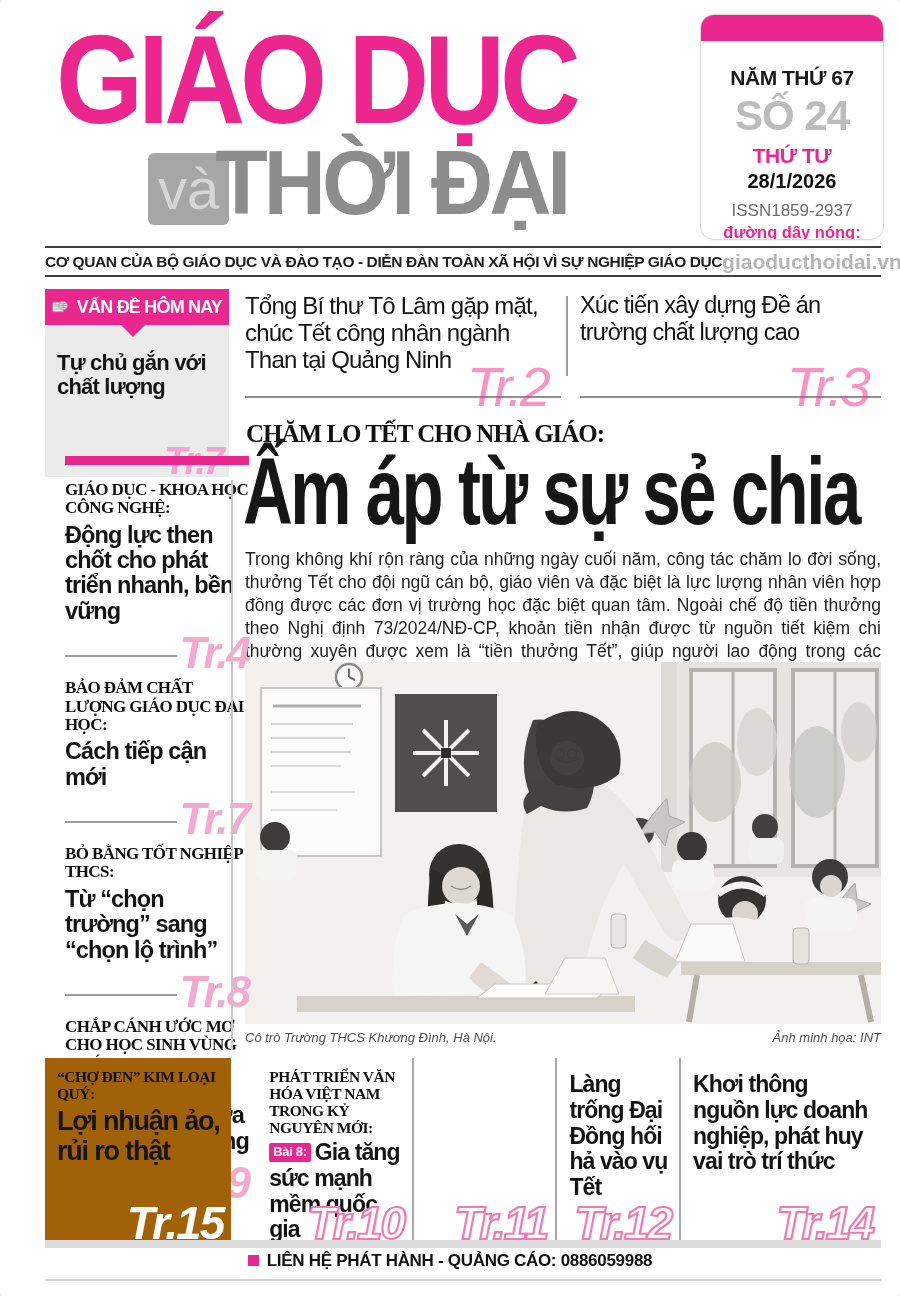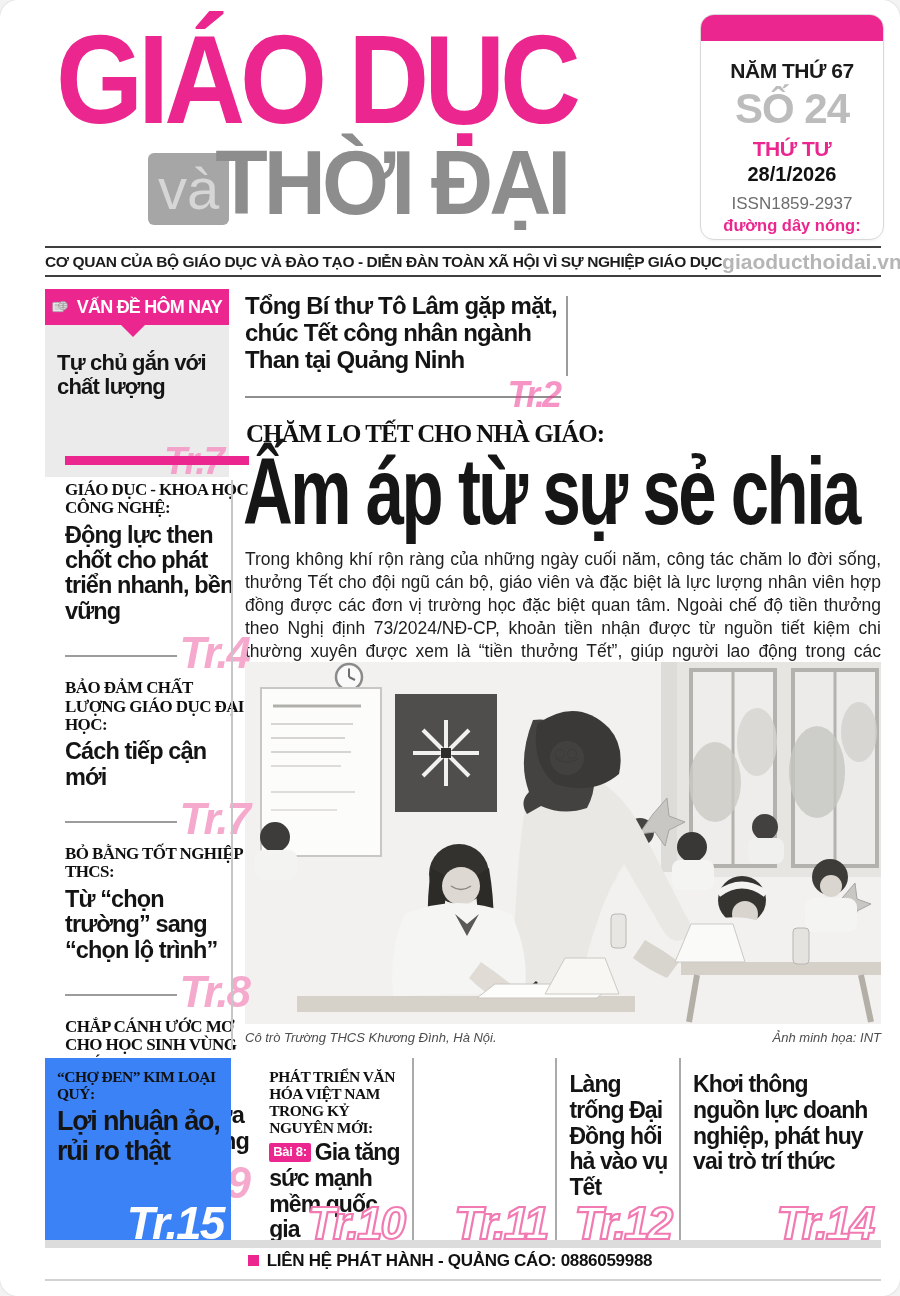--- a/index.html
+++ b/index.html
@@ -1,32 +1,32 @@
 <!DOCTYPE html>
 <html><head>
 <meta charset="utf-8">
 <style>
   html,body{margin:0;padding:0;background:#f3f3f3;font-family:"Liberation Sans",sans-serif;}
   .page{position:relative;width:900px;height:1296px;margin:0 auto;background:#ffffff;
-        border-radius:18px;overflow:hidden;box-shadow:0 0 0 1px #e4e4e4;}
+        border-radius:4px;overflow:hidden;box-shadow:0 0 0 1px #e4e4e4;}
 
   
   .mast-top{position:absolute;left:56px;top:18px;font-weight:bold;font-size:112px;line-height:1;
             letter-spacing:-5px;color:#EC268F;transform:scaleY(1.12);transform-origin:left top;white-space:nowrap;}
   .mast-row2{position:absolute;left:148px;top:146px;display:flex;align-items:flex-end;}
   .mast-va{background:#a6a6a6;color:#d6d6d6;font-weight:normal;font-size:58px;line-height:72px;
            padding:0 10px;border-radius:6px;margin-right:-14px;position:relative;z-index:1;}
   .mast-td{font-weight:bold;font-size:86px;line-height:0.92;letter-spacing:-4px;color:#8d8d8d;
            position:relative;z-index:2;white-space:nowrap;transform:scaleY(1.05);transform-origin:left bottom;}
 
   
   .infobox{position:absolute;left:700px;top:14px;width:182px;height:224px;border:1px solid #d9d9d9;
            border-radius:14px;overflow:hidden;text-align:center;background:#fff;box-shadow:0 1px 3px rgba(0,0,0,.05);}
   .infobar{height:26px;background:#EC268F;}
-  .info-year{font-size:21px;font-weight:bold;color:#1a1a1a;margin-top:18px;letter-spacing:-0.5px;}
+  .info-year{font-size:21px;font-weight:bold;color:#1a1a1a;margin-top:25px;letter-spacing:-0.5px;}
   .info-issue{font-size:42px;font-weight:bold;color:#bcbcbc;margin-top:2px;letter-spacing:-1px;}
   .info-weekday{font-size:21px;font-weight:bold;color:#EC268F;margin-top:4px;letter-spacing:-0.5px;}
   .info-date{font-size:20px;font-weight:bold;color:#111;margin-top:2px;}
   .info-issn{font-size:17px;color:#6d6d6d;margin-top:8px;}
   .info-hotlabel{font-size:16.5px;font-weight:bold;color:#EC268F;margin-top:2px;}
   .info-hotnum{font-size:22px;font-weight:bold;color:#111;margin-top:1px;letter-spacing:0.5px;}
 
   
   .tagline{position:absolute;left:45px;top:246px;width:836px;height:27px;border-top:2px solid #3f3f3f;
            border-bottom:2px solid #3f3f3f;display:flex;align-items:center;justify-content:space-between;}
@@ -41,23 +41,23 @@
            border-right:12px solid transparent;border-top:12px solid #EC268F;z-index:2;}
   .graybox{background:#ecebec;height:118px;padding:26px 8px 8px 12px;position:relative;}
   .graybox .ghead{font-size:22px;font-weight:bold;line-height:1.1;letter-spacing:-0.8px;color:#151515;}
   .graybox .gpage{position:absolute;right:6px;bottom:0;font-size:38px;font-style:italic;font-weight:bold;
                   color:#f3a3c9;letter-spacing:-2px;line-height:0.85;}
 
   
   .topstory{position:absolute;top:292px;height:104px;border-bottom:2px solid #8f8f8f;}
   .ts1{left:245px;width:316px;}
   .ts2{left:580px;width:301px;}
-  .topstory .tshead{font-size:24px;font-weight:bold;line-height:1.13;letter-spacing:-0.8px;color:#141414;}
+  .topstory .tshead{font-size:24px;font-weight:normal;line-height:1.13;letter-spacing:-0.8px;color:#141414;}
   .ts2 .tshead{font-size:23.5px;}
-  .topstory .tspage{position:absolute;right:2px;bottom:-14px;font-size:36px;font-style:italic;font-weight:bold;
+  .topstory .tspage{position:absolute;right:13px;bottom:-14px;font-size:56px;font-style:italic;font-weight:normal;
                     color:rgba(238,62,150,0.55);letter-spacing:-3px;line-height:0.8;}
   .vdivider{position:absolute;left:566px;top:296px;width:2px;height:80px;background:#9c9c9c;}
 
   
   .kicker{position:absolute;left:246px;top:420px;font-family:"Liberation Serif",serif;font-weight:bold;
           font-size:25px;letter-spacing:-1px;color:#111;}
   .bigheadline{position:absolute;left:243px;top:444px;font-size:84px;font-weight:bold;color:#161616;
                letter-spacing:-3px;white-space:nowrap;line-height:1;transform:scale(0.82,1.12);transform-origin:left top;}
   .lede{position:absolute;left:245px;top:548px;width:636px;font-size:17.5px;line-height:1.32;color:#1e1e1e;
         text-align:justify;margin:0;}
@@ -79,21 +79,21 @@
   .s-line{flex:1;border-top:2px solid #9c9c9c;margin-bottom:13px;}
   .s-page{font-size:44px;font-style:italic;font-weight:bold;color:#f5a9cd;letter-spacing:-2px;line-height:0.78;margin-left:3px;}
 
   .badge{display:inline-block;background:#EC268F;color:#fff;font-size:13px;font-weight:bold;
          padding:2px 4px;border-radius:2px;vertical-align:4px;letter-spacing:-0.3px;margin-right:4px;}
   .badge:empty{display:none;}
 
   
   .bottom{position:absolute;left:45px;top:1058px;width:836px;height:182px;display:flex;}
   .b-col{position:relative;box-sizing:border-box;padding:10px 10px 0 12px;}
-  .b-c1{width:190px;background:#3b82f6;margin-right:26px;}
+  .b-c1{width:190px;background:#a16207;margin-right:26px;}
   .b-c2{width:158px;}
   .b-c3{width:146px;border-left:2px solid #aaa;}
   .b-c4{width:126px;border-left:2px solid #aaa;}
   .b-c5{width:206px;border-left:2px solid #aaa;}
   .b-kicker{font-family:"Liberation Serif",serif;font-weight:bold;font-size:15.5px;line-height:1.1;
             letter-spacing:-0.5px;color:#101010;}
   .b-head{font-size:23px;font-weight:bold;line-height:1.12;letter-spacing:-0.9px;color:#141414;margin-top:4px;}
   .b-c1 .b-head{font-size:27px;letter-spacing:-1.2px;}
   .b-page{position:absolute;bottom:-2px;right:8px;font-size:46px;font-style:italic;font-weight:bold;
           letter-spacing:-2px;line-height:0.8;color:#fff;-webkit-text-stroke:2.2px #f27ab2;}
@@ -150,20 +150,24 @@
       <div class="ghead">Tự chủ gắn với chất lượng</div>
       <div class="gpage">Tr.7</div>
     </div>
   </div>
 
   <div class="topstory ts1">
     <div class="tshead">Tổng Bí thư Tô Lâm gặp mặt, chúc Tết công nhân ngành Than tại Quảng Ninh</div>
     <div class="tspage">Tr.2</div>
   </div>
   <div class="vdivider"></div>
+  <div class="topstory ts2">
+    <div class="tshead">Xúc tiến xây dựng Đề án trường chất lượng cao</div>
+    <div class="tspage">Tr.3</div>
+  </div>
 
   <div class="kicker">CHĂM LO TẾT CHO NHÀ GIÁO:</div>
   <div class="bigheadline">Ấm áp từ sự sẻ chia</div>
   <p class="lede">
     <span>Trong không khí rộn ràng của những ngày cuối năm, công tác chăm lo đời sống, thưởng Tết cho đội ngũ cán bộ, giáo viên và đặc biệt là lực lượng nhân viên hợp đồng được các đơn vị trường học đặc biệt quan tâm. Ngoài chế độ tiền thưởng theo Nghị định 73/2024/NĐ-CP, khoản tiền nhận được từ nguồn tiết kiệm chi thường xuyên được xem là “tiền thưởng Tết”, giúp người lao động trong các trường học bớt những lo toan vào dịp cuối năm.</span>
     <span class="seemore">(Xem trang 6)</span>
   </p>
 
   <div class="photo">
     <svg width="636" height="362" viewBox="0 0 636 362">

